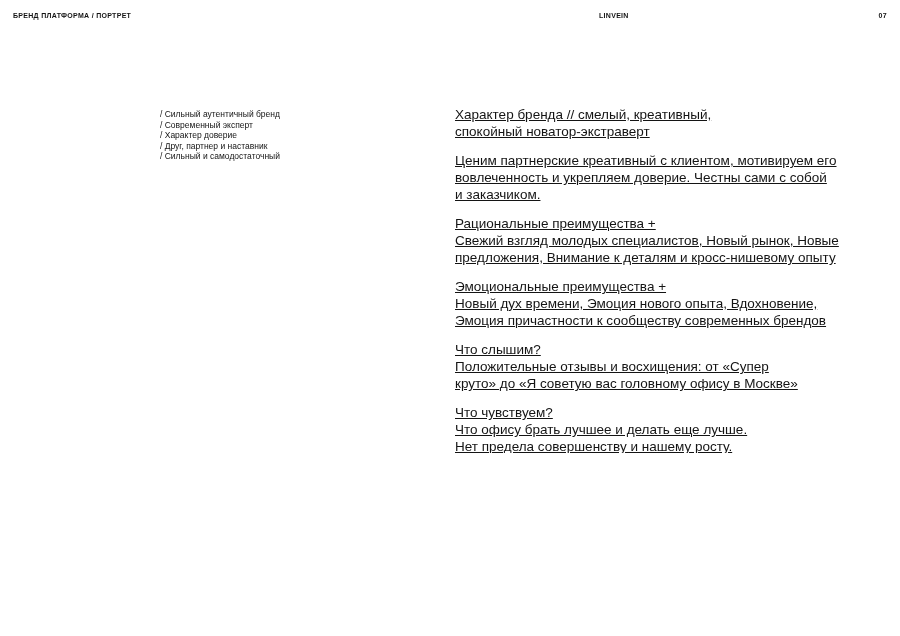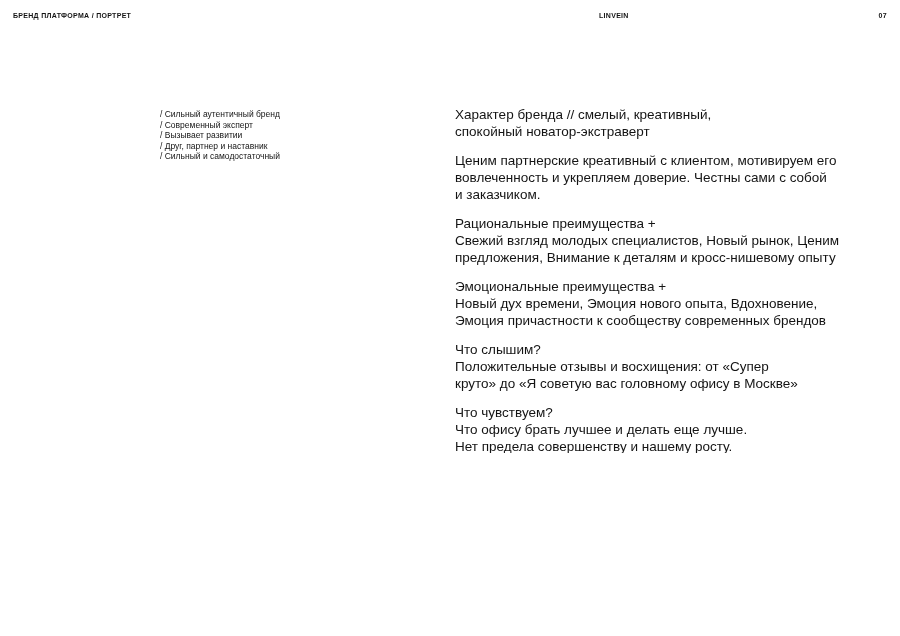--- a/index.html
+++ b/index.html
@@ -66,20 +66,21 @@
     padding: 0;
     white-space: nowrap;
   }
 
   
   .main-text {
     position: absolute;
     left: 455px;
     top: 106px;
     color: #141414;
+    text-decoration: underline;
   }
   .main-text p {
     margin: 0 0 12px 0;
     font-size: 13.5px;
     line-height: 17px;
     white-space: pre-line;
   }
 </style>
 </head>
 <body>
@@ -88,33 +89,33 @@
 
   <div class="header-left">БРЕНД ПЛАТФОРМА / ПОРТРЕТ</div>
 
   <div class="header-brand">LINVEIN</div>
 
   <div class="header-page-number">07</div>
 
   <ul class="traits">
     <li>/ Сильный аутентичный бренд</li>
     <li>/ Современный эксперт</li>
-    <li>/ Вызывает развитии</li>
+    <li>/ Характер доверие</li>
     <li>/ Друг, партнер и наставник</li>
     <li>/ Сильный и самодостаточный</li>
   </ul>
 
   <div class="main-text">
     <p>Характер бренда // смелый, креативный,
 спокойный новатор-экстраверт</p>
     <p>Ценим партнерские креативный с клиентом, мотивируем его
 вовлеченность и укрепляем доверие. Честны сами с собой
 и заказчиком.</p>
     <p>Рациональные преимущества +
-Свежий взгляд молодых специалистов, Новый рынок, Ценим
+Свежий взгляд молодых специалистов, Новый рынок, Новые
 предложения, Внимание к деталям и кросс-нишевому опыту</p>
     <p>Эмоциональные преимущества +
 Новый дух времени, Эмоция нового опыта, Вдохновение,
 Эмоция причастности к сообществу современных брендов</p>
     <p>Что слышим?
 Положительные отзывы и восхищения: от «Супер
 круто» до «Я советую вас головному офису в Москве»</p>
     <p>Что чувствуем?
 Что офису брать лучшее и делать еще лучше.
 Нет предела совершенству и нашему росту.</p>

